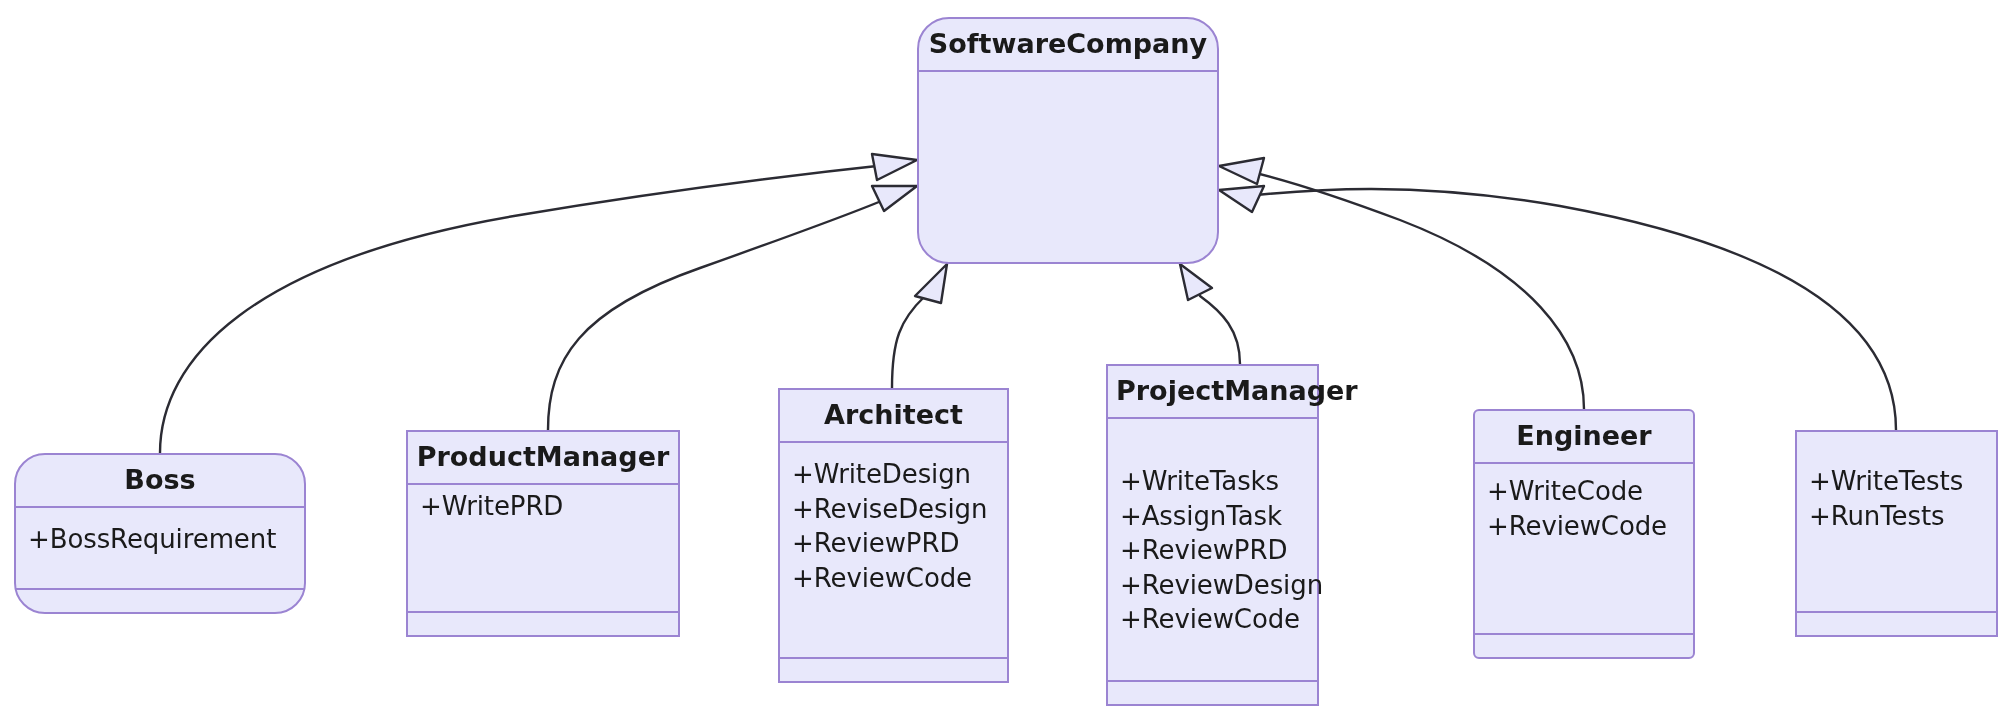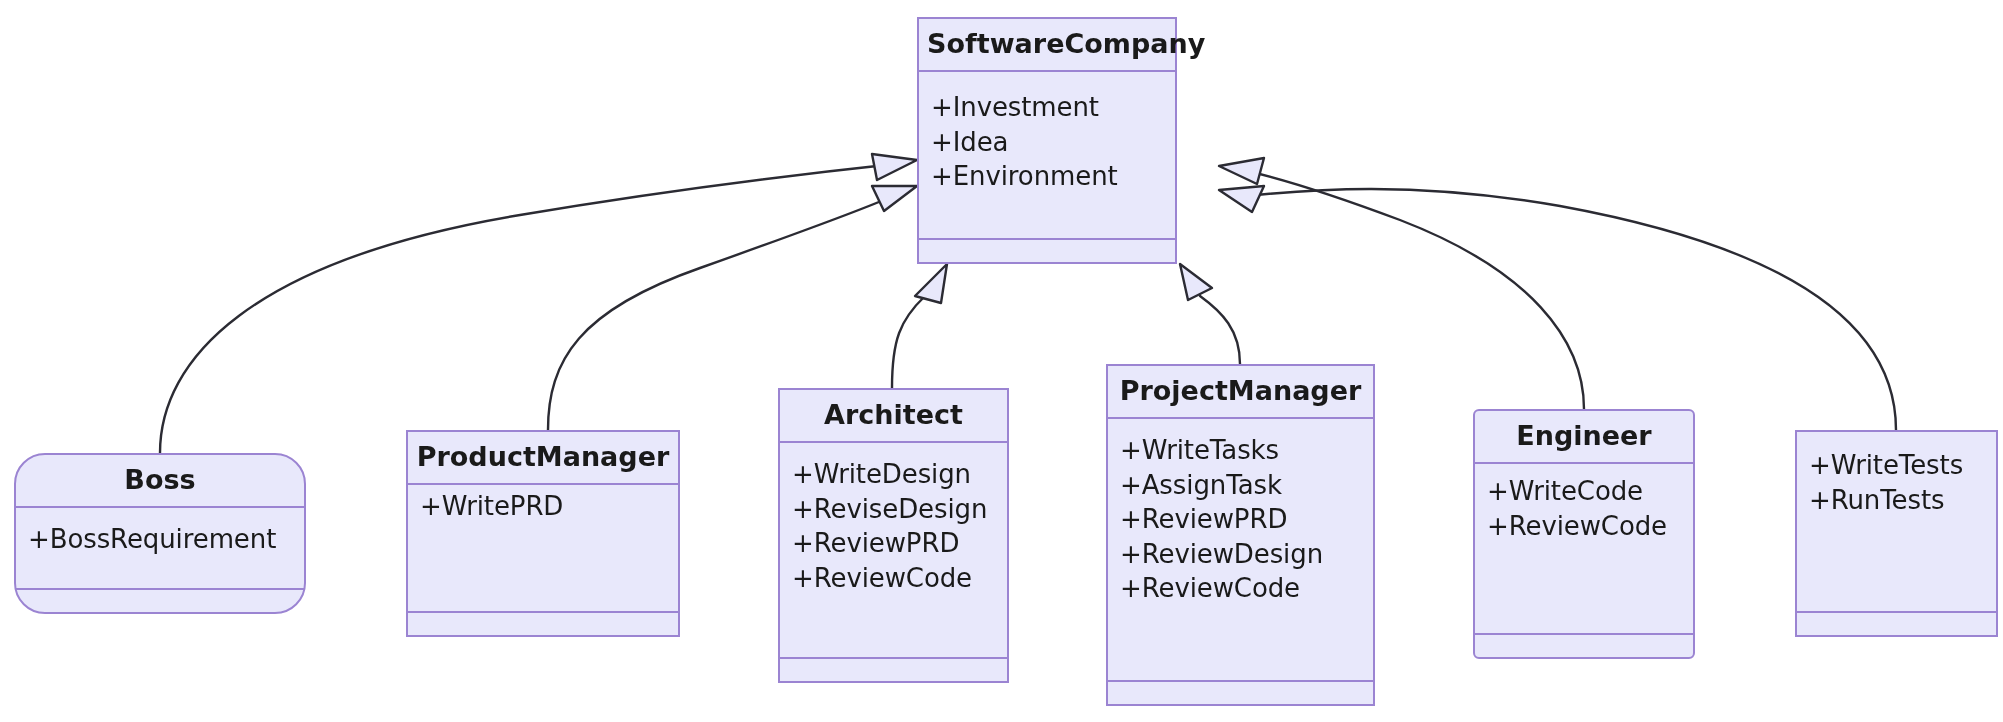--- a/index.html
+++ b/index.html
@@ -94,27 +94,22 @@
       <path d="M 1584,409 C 1584,340 1530,270 1400,220 C 1320,190 1270,176 1243,170" fill="none" stroke="#2b2b33" stroke-width="2.4" stroke-linecap="round"></path>
       <polygon points="1219,166 1264,158 1257,184" fill="#e8e8fb" stroke="#2b2b33" stroke-width="2.4" stroke-linejoin="round"></polygon>
     </g>
 
     <g>
       <path d="M 1896,430 C 1896,330 1800,250 1560,206 C 1400,178 1290,192 1245,196" fill="none" stroke="#2b2b33" stroke-width="2.4" stroke-linecap="round"></path>
       <polygon points="1219,190 1264,186 1252,212" fill="#e8e8fb" stroke="#2b2b33" stroke-width="2.4" stroke-linejoin="round"></polygon>
     </g>
   </svg>
 
-  <div class="uml-class" style="left:917px; top:17px; width:260px; height:247px;">
+  <div class="uml-class" style="left:917px; top:17px; width:302px; height:247px;border-radius:32px;">
     <div class="uml-title">SoftwareCompany</div>
-    <div class="uml-members" style="padding-top:18px;">
-      <div class="uml-member">+Investment</div>
-      <div class="uml-member">+Idea</div>
-      <div class="uml-member">+Environment</div>
-    </div>
     <div class="uml-methods-empty"></div>
   </div>
 
   <div class="uml-class" style="left:14px; top:453px; width:292px; height:161px;border-radius:31px;">
     <div class="uml-title">Boss</div>
     <div class="uml-members" style="padding-top:14px;">
       <div class="uml-member">+BossRequirement</div>
     </div>
     <div class="uml-methods-empty"></div>
   </div>
@@ -131,42 +126,42 @@
     <div class="uml-title">Architect</div>
     <div class="uml-members" style="padding-top:14px;">
       <div class="uml-member">+WriteDesign</div>
       <div class="uml-member">+ReviseDesign</div>
       <div class="uml-member">+ReviewPRD</div>
       <div class="uml-member">+ReviewCode</div>
     </div>
     <div class="uml-methods-empty"></div>
   </div>
 
-  <div class="uml-class" style="left:1106px; top:364px; width:269px; height:342px;">
+  <div class="uml-class" style="left:1106px; top:364px; width:213px; height:342px;">
     <div class="uml-title">ProjectManager</div>
-    <div class="uml-members" style="padding-top:14px;">
+    <div class="uml-members" style="padding-top:14px;margin-top:31px;">
       <div class="uml-member">+WriteTasks</div>
       <div class="uml-member">+AssignTask</div>
       <div class="uml-member">+ReviewPRD</div>
       <div class="uml-member">+ReviewDesign</div>
       <div class="uml-member">+ReviewCode</div>
     </div>
     <div class="uml-methods-empty"></div>
   </div>
 
   <div class="uml-class" style="left:1473px; top:409px; width:222px; height:250px;border-radius:6px;">
     <div class="uml-title">Engineer</div>
     <div class="uml-members" style="">
       <div class="uml-member">+WriteCode</div>
       <div class="uml-member">+ReviewCode</div>
     </div>
     <div class="uml-methods-empty"></div>
   </div>
 
   <div class="uml-class" style="left:1795px; top:430px; width:203px; height:207px;">
-    <div class="uml-members" style="padding-top:16px;">
+    <div class="uml-members" style="padding-top:32px;">
       <div class="uml-member">+WriteTests</div>
       <div class="uml-member">+RunTests</div>
     </div>
     <div class="uml-methods-empty"></div>
   </div>
 
 </div>
 
 </body></html>

